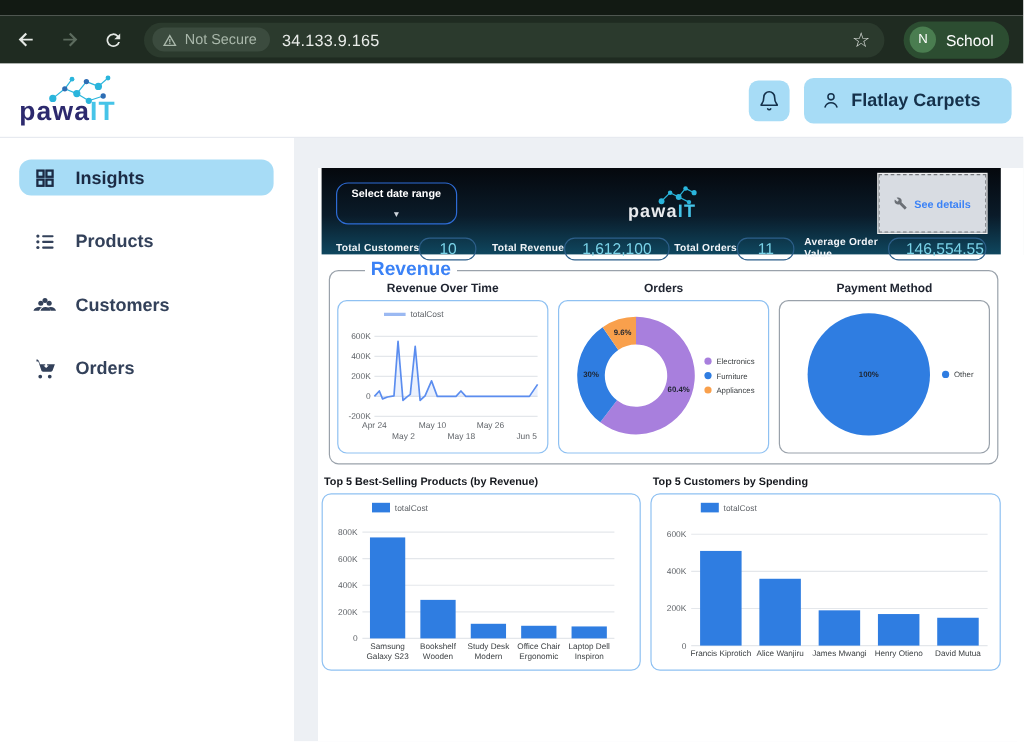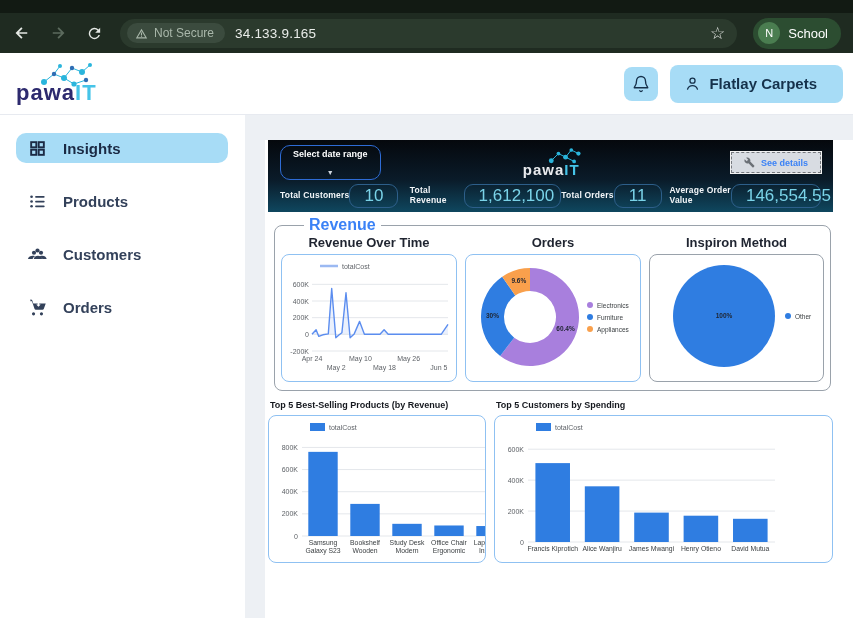--- a/index.html
+++ b/index.html
@@ -44,39 +44,39 @@
   .hero { height:72px; background:linear-gradient(180deg,#05080d 0%,#0a1b29 55%,#0f475f 100%); padding:5px 12px 0; }
   .hero-top { display:flex; align-items:center; }
   .date-pill { border:1px solid #2e6cd6; border-radius:10px; background:transparent; color:#fff; font-size:9px; font-weight:bold; padding:3px 12px; display:flex; align-items:center; gap:10px; cursor:pointer;flex-direction:column; }
   .caret { font-size:7px; color:#cfd6de; }
   .hero-logo { flex:1; display:flex; justify-content:center; }
   .hero-brand { position:relative; width:66px; height:30px; }
   .hero-brand svg.net { position:absolute; left:22px; top:-3px; }
   .hero-brand .word { position:absolute; left:0; bottom:0; font-size:15px; font-weight:bold; letter-spacing:1px; }
   .hero-brand .word .p1 { color:#e8eaed; }
   .hero-brand .word .p2 { color:#46c4e8; }
-  .details-btn { background:#d8dce2; border:1px dashed #76797e; outline:1px solid #f2f2f2; padding:4px 12px; display:flex; align-items:center; gap:6px; color:#3b82f6; font-size:9px; font-weight:bold; cursor:pointer; }
+  .details-btn { background:#d8dce2; border:1px dashed #76797e; outline:1px solid #f2f2f2; padding:18px 12px; display:flex; align-items:center; gap:6px; color:#3b82f6; font-size:9px; font-weight:bold; cursor:pointer; }
   .hero-stats { display:flex; margin-top:1px; }
   .stat { display:flex; flex-direction:row; align-items:center; }
   .stat:nth-child(1){ flex-basis:24%; } .stat:nth-child(2){ flex-basis:28%; } .stat:nth-child(3){ flex-basis:20%; } .stat:nth-child(4){ flex-basis:28%; }
   .stat-label { color:#f2f5f8; font-size:8.5px; font-weight:bold; letter-spacing:.2px; }
-  .stat-box { margin-top:3px; border:1px solid #2d5f8a; border-radius:9px; color:#7ad3e8; font-size:17px; text-align:center; padding:1px 14px; min-width:48px; }
+  .stat-box { margin-top:3px; border:1px solid #2d5f8a; border-radius:9px; color:#7ad3e8; font-size:13px; text-align:center; padding:1px 14px; min-width:48px; }
 
   
   fieldset.revenue { border:1px solid #9aa2ab; border-radius:8px; margin:4px 2px 0 6px; padding:0 6px 8px; }
   fieldset.revenue legend { color:#3b82f6; font-size:16px; font-weight:bold; margin-left:23px; padding:0 5px; }
   .rev-row { display:flex; gap:8px; }
   .rev-col { flex:1; }
-  .chart-title { text-align:center; font-size:13px; font-weight:bold; color:#1f2430; margin:1px 0 4px; }
+  .chart-title { text-align:center; font-size:10px; font-weight:bold; color:#1f2430; margin:1px 0 4px; }
   .chart-card { border:1.5px solid #8fc1f2; border-radius:8px; background:#fff; height:128px; overflow:hidden; }
   .chart-card.gray { border-color:#9aa2ab; }
 
   
   .bottom-row { display:flex; gap:8px; margin-top:9px; }
-  .bcol-left { width:218px; flex:0 0 auto; }
+  .bcol-left { width:266px; flex:0 0 auto; }
   .bcol-right { flex:1; }
   .bchart-title { font-size:9px; font-weight:bold; color:#15181e; margin:0 0 5px 2px; }
   .bchart-card { border:1.5px solid #8fc1f2; border-radius:8px; background:#fff; height:148px; overflow:hidden; }
 
   svg text { font-family:"Liberation Sans",sans-serif; }
 </style>
 </head>
 <body>
 
 <div id="app">
@@ -307,21 +307,21 @@
                     <circle cx="124" cy="50" r="3" fill="#a87fdd"></circle>
                     <text x="131" y="52.5" font-size="6.5" text-anchor="start" fill="#3c4043" font-weight="normal">Electronics</text>
                     <circle cx="124" cy="62" r="3" fill="#2f7de1"></circle>
                     <text x="131" y="64.5" font-size="6.5" text-anchor="start" fill="#3c4043" font-weight="normal">Furniture</text>
                     <circle cx="124" cy="74" r="3" fill="#f9a04c"></circle>
                     <text x="131" y="76.5" font-size="6.5" text-anchor="start" fill="#3c4043" font-weight="normal">Appliances</text>
                   </svg>
               </div>
             </div>
             <div class="rev-col">
-              <div class="chart-title">Inspiron Method</div>
+              <div class="chart-title">Payment Method</div>
               <div class="chart-card gray">
                 <svg width="168" height="124" viewBox="0 0 168 124">
                     <circle cx="74" cy="61" r="51" fill="#2f7de1"></circle>
                     <text x="74" y="63" font-size="6.5" text-anchor="middle" fill="#1e2430" font-weight="bold">100%</text>
                     <circle cx="138" cy="61" r="3" fill="#2f7de1"></circle>
                     <text x="145" y="63.5" font-size="6.5" text-anchor="start" fill="#3c4043" font-weight="normal">Other</text>
                   </svg>
               </div>
             </div>
           </div>

